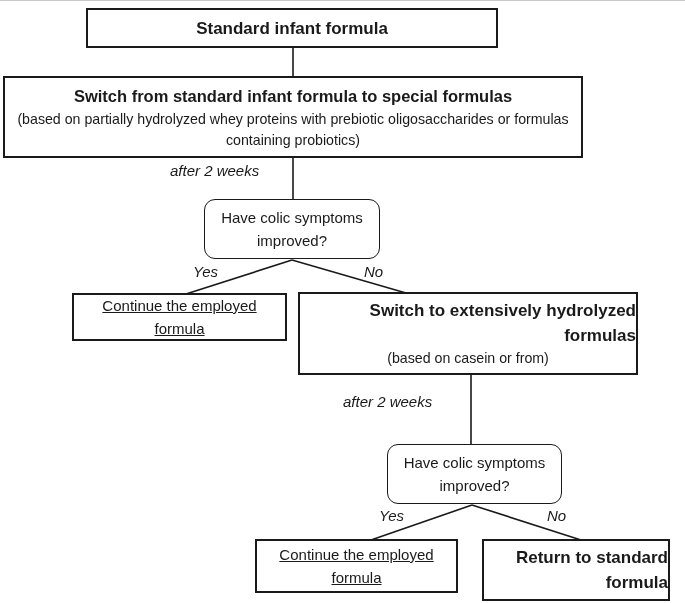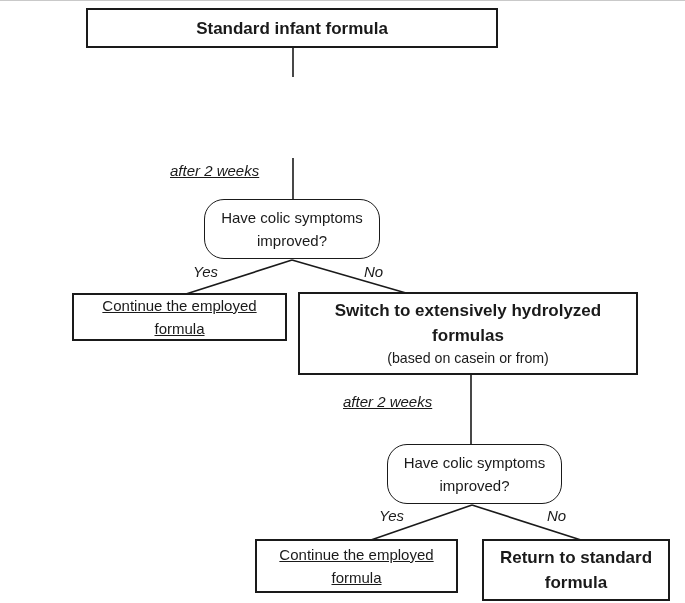--- a/index.html
+++ b/index.html
@@ -23,29 +23,29 @@
   }
   .connectors line{stroke:currentColor;stroke-width:1.6;}
   .node{
     position:absolute;box-sizing:border-box;
     background:var(--bg);
     border:2px solid var(--line);
     display:flex;flex-direction:column;
     align-items:center;justify-content:center;
     text-align:center;
   }
-  .rounded{border-radius:20px;border-width:1.6px;}
-  .node-title{font-weight:bold;font-size:17px;line-height:25px;}
+  .rounded{border-radius:11px;border-width:1.6px;}
+  .node-title{font-weight:bold;font-size:17px;line-height:25px;text-align:right;}
   .node-title.sm{font-size:16.5px;}
   .node-label{font-size:15px;line-height:23px;}
   .node-sub{font-size:14.2px;line-height:21px;}
   .edge-label{
     position:absolute;font-size:15px;line-height:18px;white-space:nowrap;font-style:italic;
   }
-  .italic{font-style:italic;text-decoration:underline;}
+  .italic{font-style:italic;}
   .wrap185{display:inline-block;max-width:185px;text-decoration:underline;}
   .wrap575{display:inline-block;max-width:575px;}
 </style>
 </head>
 <body>
 
 <div class="canvas">
 
   <svg class="connectors" viewBox="0 0 685 603" xmlns="http://www.w3.org/2000/svg">
     <line x1="293" y1="47" x2="293" y2="76"></line>
@@ -54,20 +54,24 @@
     <line x1="292" y1="259" x2="406" y2="292"></line>
     <line x1="471" y1="374" x2="471" y2="444"></line>
     <line x1="472" y1="504" x2="371" y2="539"></line>
     <line x1="472" y1="504" x2="581" y2="539"></line>
   </svg>
 
   <div class="node" style="left:86px;top:7px;width:412px;height:40px;">
     <span class="node-title">Standard infant formula</span>
   </div>
 
+  <div class="node" style="left:3px;top:75px;width:580px;height:82px;">
+    <span class="node-title sm">Switch from standard infant formula to special formulas</span>
+    <span class="node-sub wrap575">(based on partially hydrolyzed whey proteins with prebiotic oligosaccharides or formulas containing probiotics)</span>
+  </div>
 
   <div class="edge-label italic" style="left:170px;top:161px;">after 2 weeks</div>
 
   <div class="node rounded" style="left:204px;top:198px;width:176px;height:60px;">
     <span class="node-label">Have colic symptoms improved?</span>
   </div>
 
   <div class="edge-label" style="left:193px;top:262px;">Yes</div>
   <div class="edge-label" style="left:364px;top:262px;">No</div>
 

